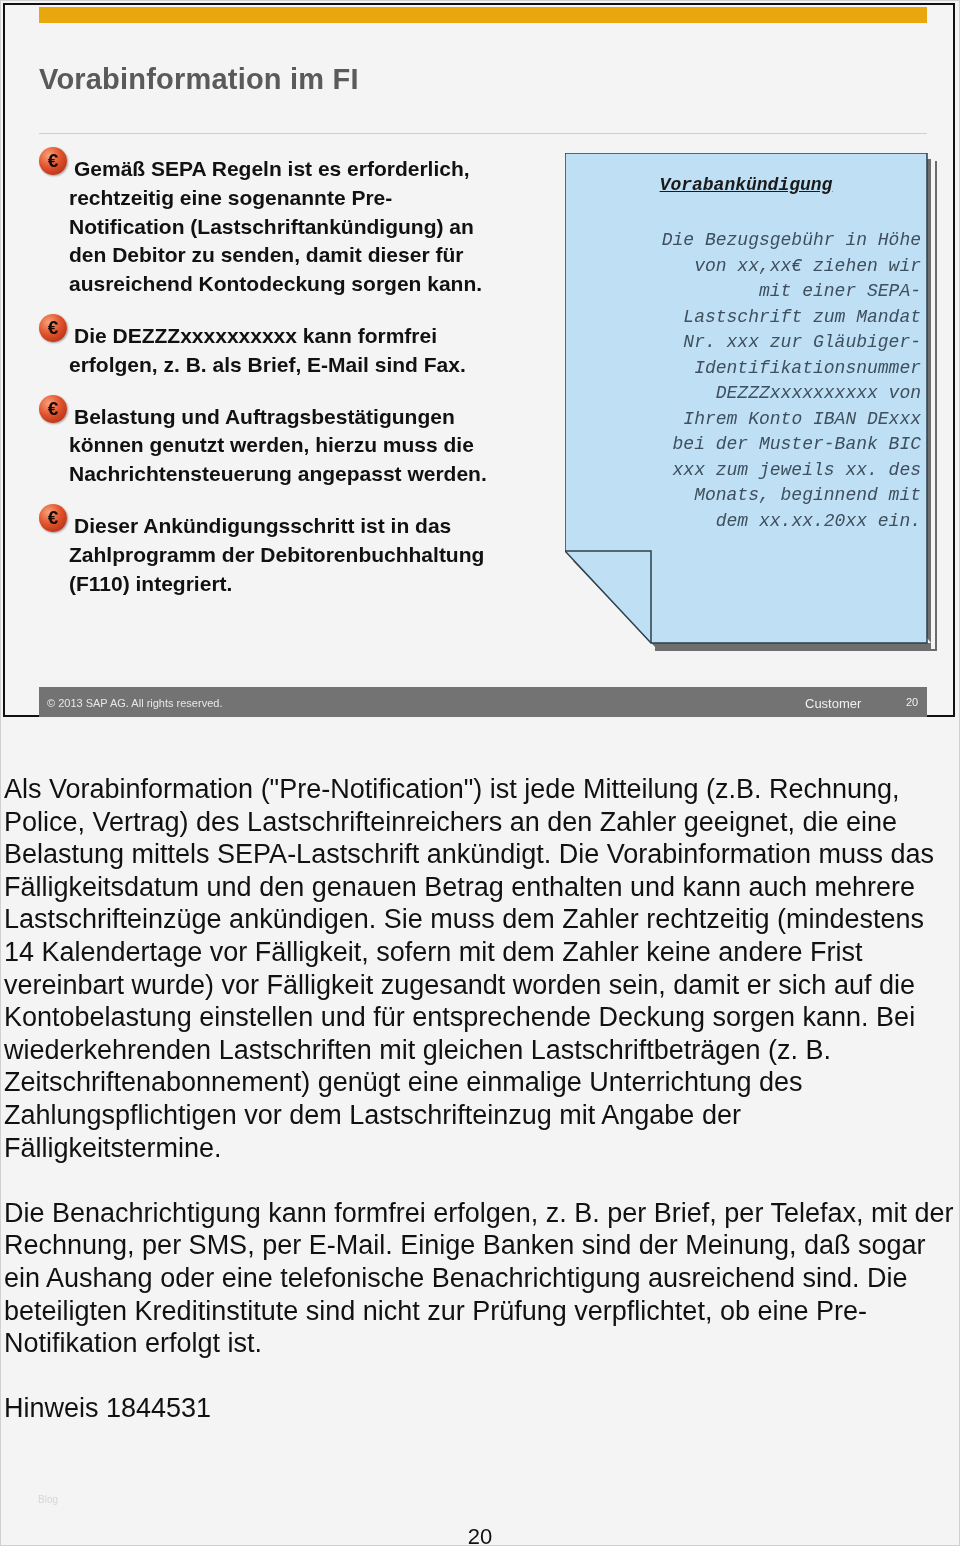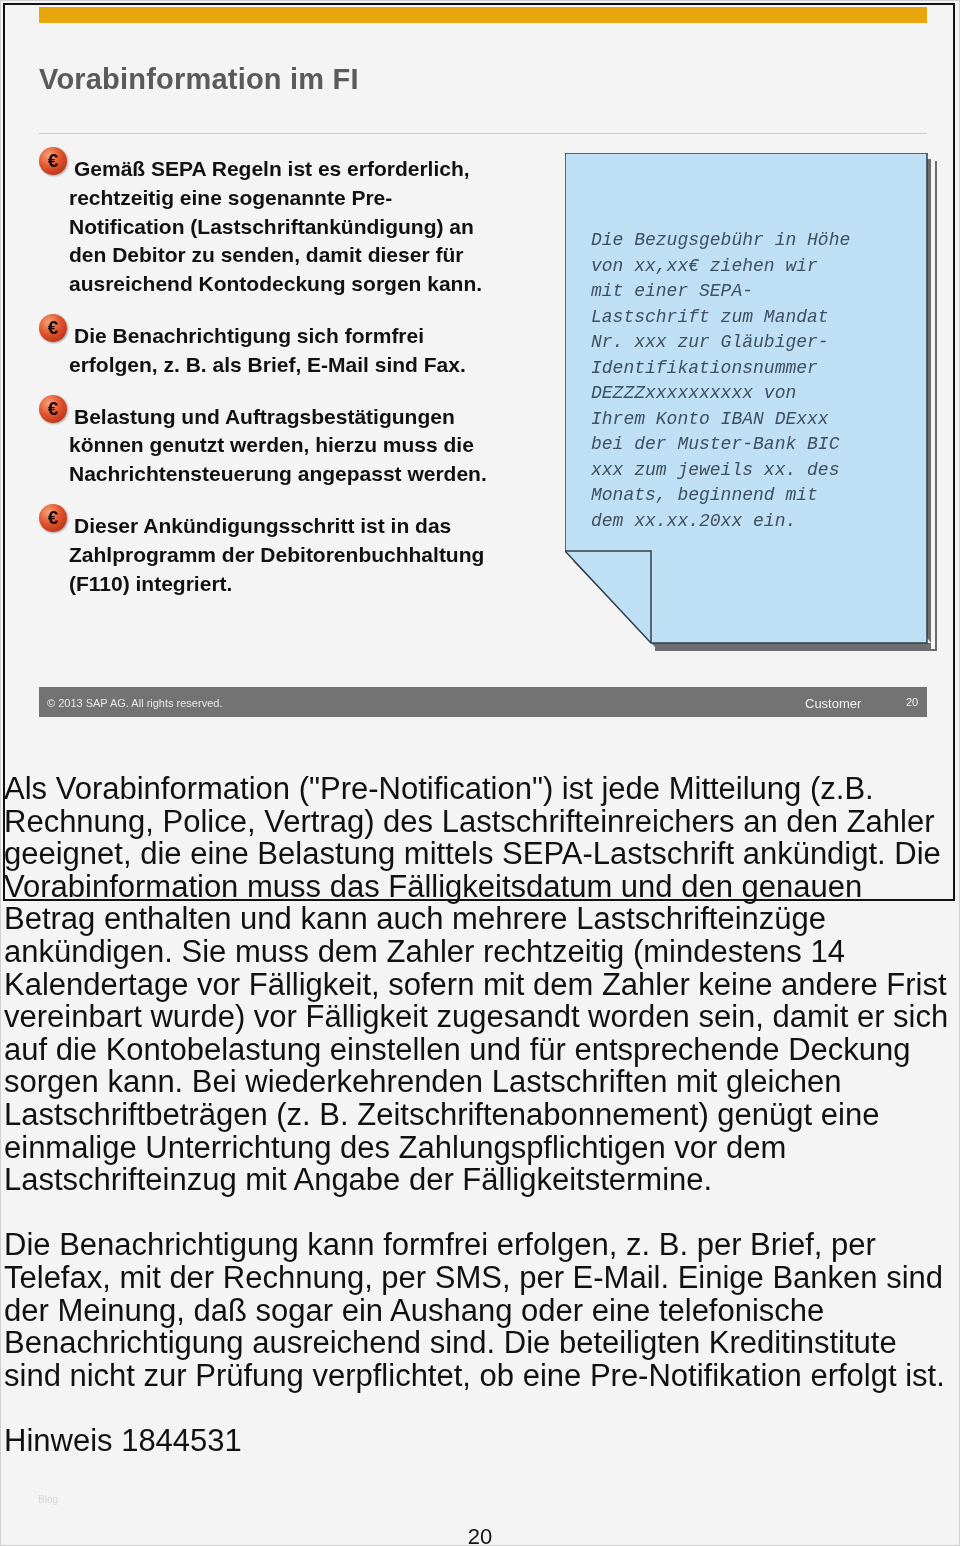--- a/index.html
+++ b/index.html
@@ -7,21 +7,21 @@
       width: 960px; height: 1546px; position: relative; overflow: hidden;
       background: #f4f4f4;
       font-family: "Liberation Sans", sans-serif;
     }
     .page-border {
       position: absolute; left: 0; top: 0; width: 958px; height: 1544px;
       border: 1px solid #d0d0d0;
     }
     
     .slide {
-      position: absolute; left: 3px; top: 3px; width: 952px; height: 898px;
+      position: absolute; left: 3px; top: 3px; width: 952px; height: 714px;
       border: 2px solid #111; background: #f4f4f5; box-sizing: border-box;
     }
     .slide-topbar {
       position: absolute; left: 34px; top: 2px; width: 888px; height: 16px;
       background: #eaa60d;
     }
     .slide-title {
       position: absolute; left: 34px; top: 58px; margin: 0;
       font-size: 29px; font-weight: bold; color: #5a5a5a; letter-spacing: 0.2px;
     }
@@ -47,33 +47,33 @@
     }
     .note svg { position: absolute; left: 0; top: 0; }
     .note-title {
       position: absolute; left: 0; top: 22px; width: 362px; text-align: center;
       font-family: "Liberation Mono", monospace; font-style: italic; font-weight: bold;
       font-size: 18px; color: #1a1a1a; text-decoration: underline;
     }
     .note-body {
       position: absolute; left: 26px; top: 75px; width: 330px;
       font-family: "Liberation Mono", monospace; font-style: italic;
-      font-size: 18px; line-height: 25.5px; color: #3e4f5e; white-space: pre-line;
+      font-size: 18px; line-height: 25.5px; color: #3e4f5e; white-space: pre-line; text-align: right;
     }
     .slide-footer {
       position: absolute; left: 34px; top: 682px; width: 888px; height: 30px;
       background: #737373; color: #fff;
     }
     .footer-copy { position: absolute; left: 8px; top: 10px; font-size: 11px; color: #e8e8e8; }
     .footer-customer { position: absolute; left: 766px; top: 9px; font-size: 13px; color: #f0f0f0; }
     .footer-page { position: absolute; left: 867px; top: 9px; font-size: 11px; color: #f0f0f0; }
     
     .body-text {
       position: absolute; left: 4px; top: 773px; width: 956px;
-      font-size: 31px; line-height: 32.6px; color: #111;
+      font-size: 27px; line-height: 32.6px; color: #111;
     }
     .body-text p { margin: 0 0 32.6px 0; }
     .watermark { position: absolute; left: 38px; top: 1494px; font-size: 10px; color: #d6d6d6; }
     .page-number {
       position: absolute; left: 0; top: 1524px; width: 960px; text-align: center;
       font-size: 22px; color: #111;
     }
   </style>
 </head>
 <body>
@@ -92,21 +92,21 @@
         <span class="first">Gemäß SEPA Regeln ist es erforderlich,</span><br>
         <span style="white-space:pre-line">rechtzeitig eine sogenannte Pre-
 Notification (Lastschriftankündigung) an
 den Debitor zu senden, damit dieser für
 ausreichend Kontodeckung sorgen kann.</span>
       </span>
     </div>
     <div class="bullet">
       <span class="euro-icon">€</span>
       <span class="bullet-text">
-        <span class="first">Die Benachrichtigung sich formfrei</span><br>
+        <span class="first">Die DEZZZxxxxxxxxxx kann formfrei</span><br>
         <span style="white-space:pre-line">erfolgen, z. B. als Brief, E-Mail sind Fax.</span>
       </span>
     </div>
     <div class="bullet">
       <span class="euro-icon">€</span>
       <span class="bullet-text">
         <span class="first">Belastung und Auftragsbestätigungen</span><br>
         <span style="white-space:pre-line">können genutzt werden, hierzu muss die
 Nachrichtensteuerung angepasst werden.</span>
       </span>
@@ -121,20 +121,21 @@
     </div>
   </div>
 
   <div class="note">
     <svg width="372" height="500" viewBox="0 0 372 500">
       <polygon points="8,408 90,408 90,498 372,498 372,8 370,8 370,496 92,496" fill="#6b6b6b"></polygon>
       <polygon points="6,6 366,6 366,498 90,498 90,490 366,490" fill="#6e6e6e"></polygon>
       <polygon points="0,0 362,0 362,490 86,490 0,398" fill="#bfe0f4" stroke="#2e3f4a" stroke-width="1.5"></polygon>
       <polyline points="0,398 86,398 86,490" fill="none" stroke="#2e3f4a" stroke-width="1.5"></polyline>
     </svg>
+    <div class="note-title">Vorabankündigung</div>
     <div class="note-body">Die Bezugsgebühr in Höhe
 von xx,xx€ ziehen wir
 mit einer SEPA-
 Lastschrift zum Mandat
 Nr. xxx zur Gläubiger-
 Identifikationsnummer
 DEZZZxxxxxxxxxx von
 Ihrem Konto IBAN DExxx
 bei der Muster-Bank BIC
 xxx zum jeweils xx. des

